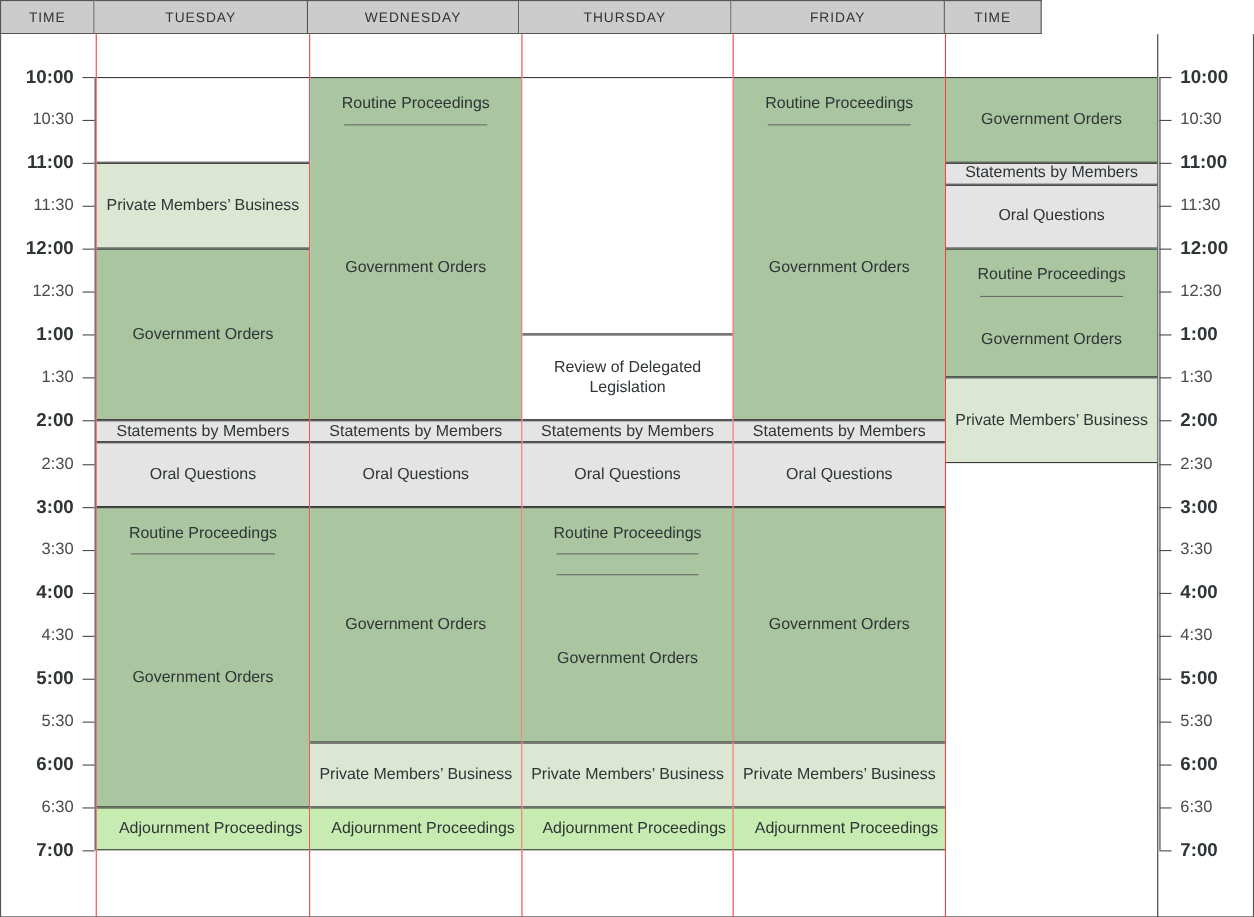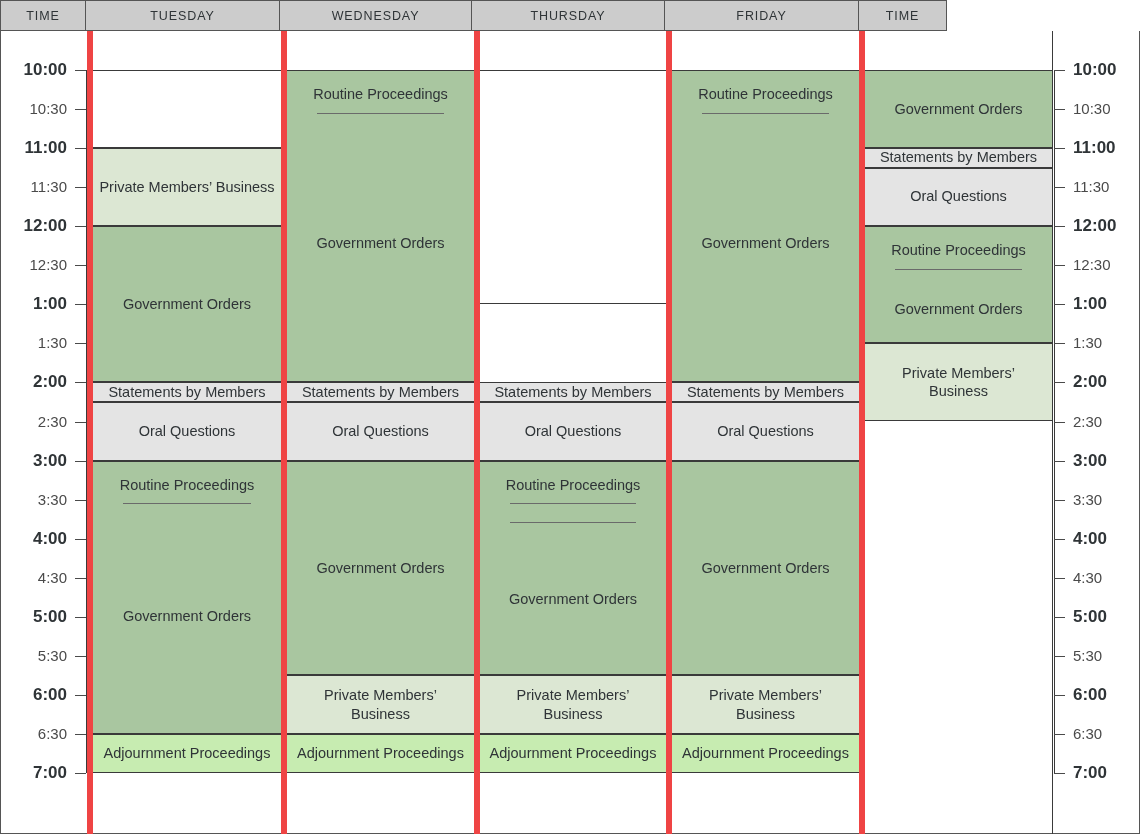--- a/index.html
+++ b/index.html
@@ -100,21 +100,21 @@
     color: #2f3437;
   }
   .axis.left  .tick-label { right: 20px; text-align: right; }
   .axis.right .tick-label { left: 20px;  text-align: left; }
 
   
   .day-col {
     position: absolute;
     top: 0;
     height: 803px;
-    border-left: 6px solid #ef4444;
+    border-left: 1px solid #ef4444;
     box-sizing: border-box;
   }
   .day-col.last { border-right: 1px solid #3a3a3a; }
 
   
   .block {
     position: absolute;
     left: 0;
     right: 0;
     box-sizing: border-box;
@@ -142,21 +142,21 @@
   }
   .block.stacked {
     justify-content: flex-start;
     padding-top: 14px;
   }
 
   .c-government  { background: #a9c6a0; }
   .c-private     { background: #dce7d3; }
   .c-statements  { background: #e4e4e4; }
   .c-oral        { background: #e4e4e4; }
-  .c-adjourn     { background: #c7ecb1; }
+  .c-adjourn     { background: #c7ecb1; align-items: flex-end; }
   .c-empty       { background: #ffffff; }
   .c-review      { background: #ffffff; }
 </style>
 </head>
 <body>
 
 <div id="schedule-root">
 
   <div class="header-row">
       <div class="header-cell first" style="width: 86px;">TIME</div>
@@ -294,20 +294,24 @@
         </div>
         <div class="block c-private" style="top: 644.361px; height: 58.5833px;">
           <div class="label">Private Members’ Business</div>
         </div>
         <div class="block c-adjourn" style="top: 702.944px; height: 39.0556px;">
           <div class="label">Adjournment Proceedings</div>
         </div>
       </div>
       <div class="day-col" style="left: 473px; width: 192px;">
         <div class="block c-empty" style="top: 39px; height: 234.333px;"></div>
+        <div class="block c-review" style="top: 273.333px; height: 78.1111px;">
+          <div class="label">Review of Delegated
+Legislation</div>
+        </div>
         <div class="block c-statements" style="top: 351.444px; height: 19.5278px;">
           <div class="label">Statements by Members</div>
         </div>
         <div class="block c-oral" style="top: 370.972px; height: 58.5833px;">
           <div class="label">Oral Questions</div>
         </div>
         <div class="block c-government stacked" style="top: 429.556px; height: 214.806px;">
           <div class="label">Routine Proceedings</div>
           <div class="rule"></div>
           <div class="rule"></div>

